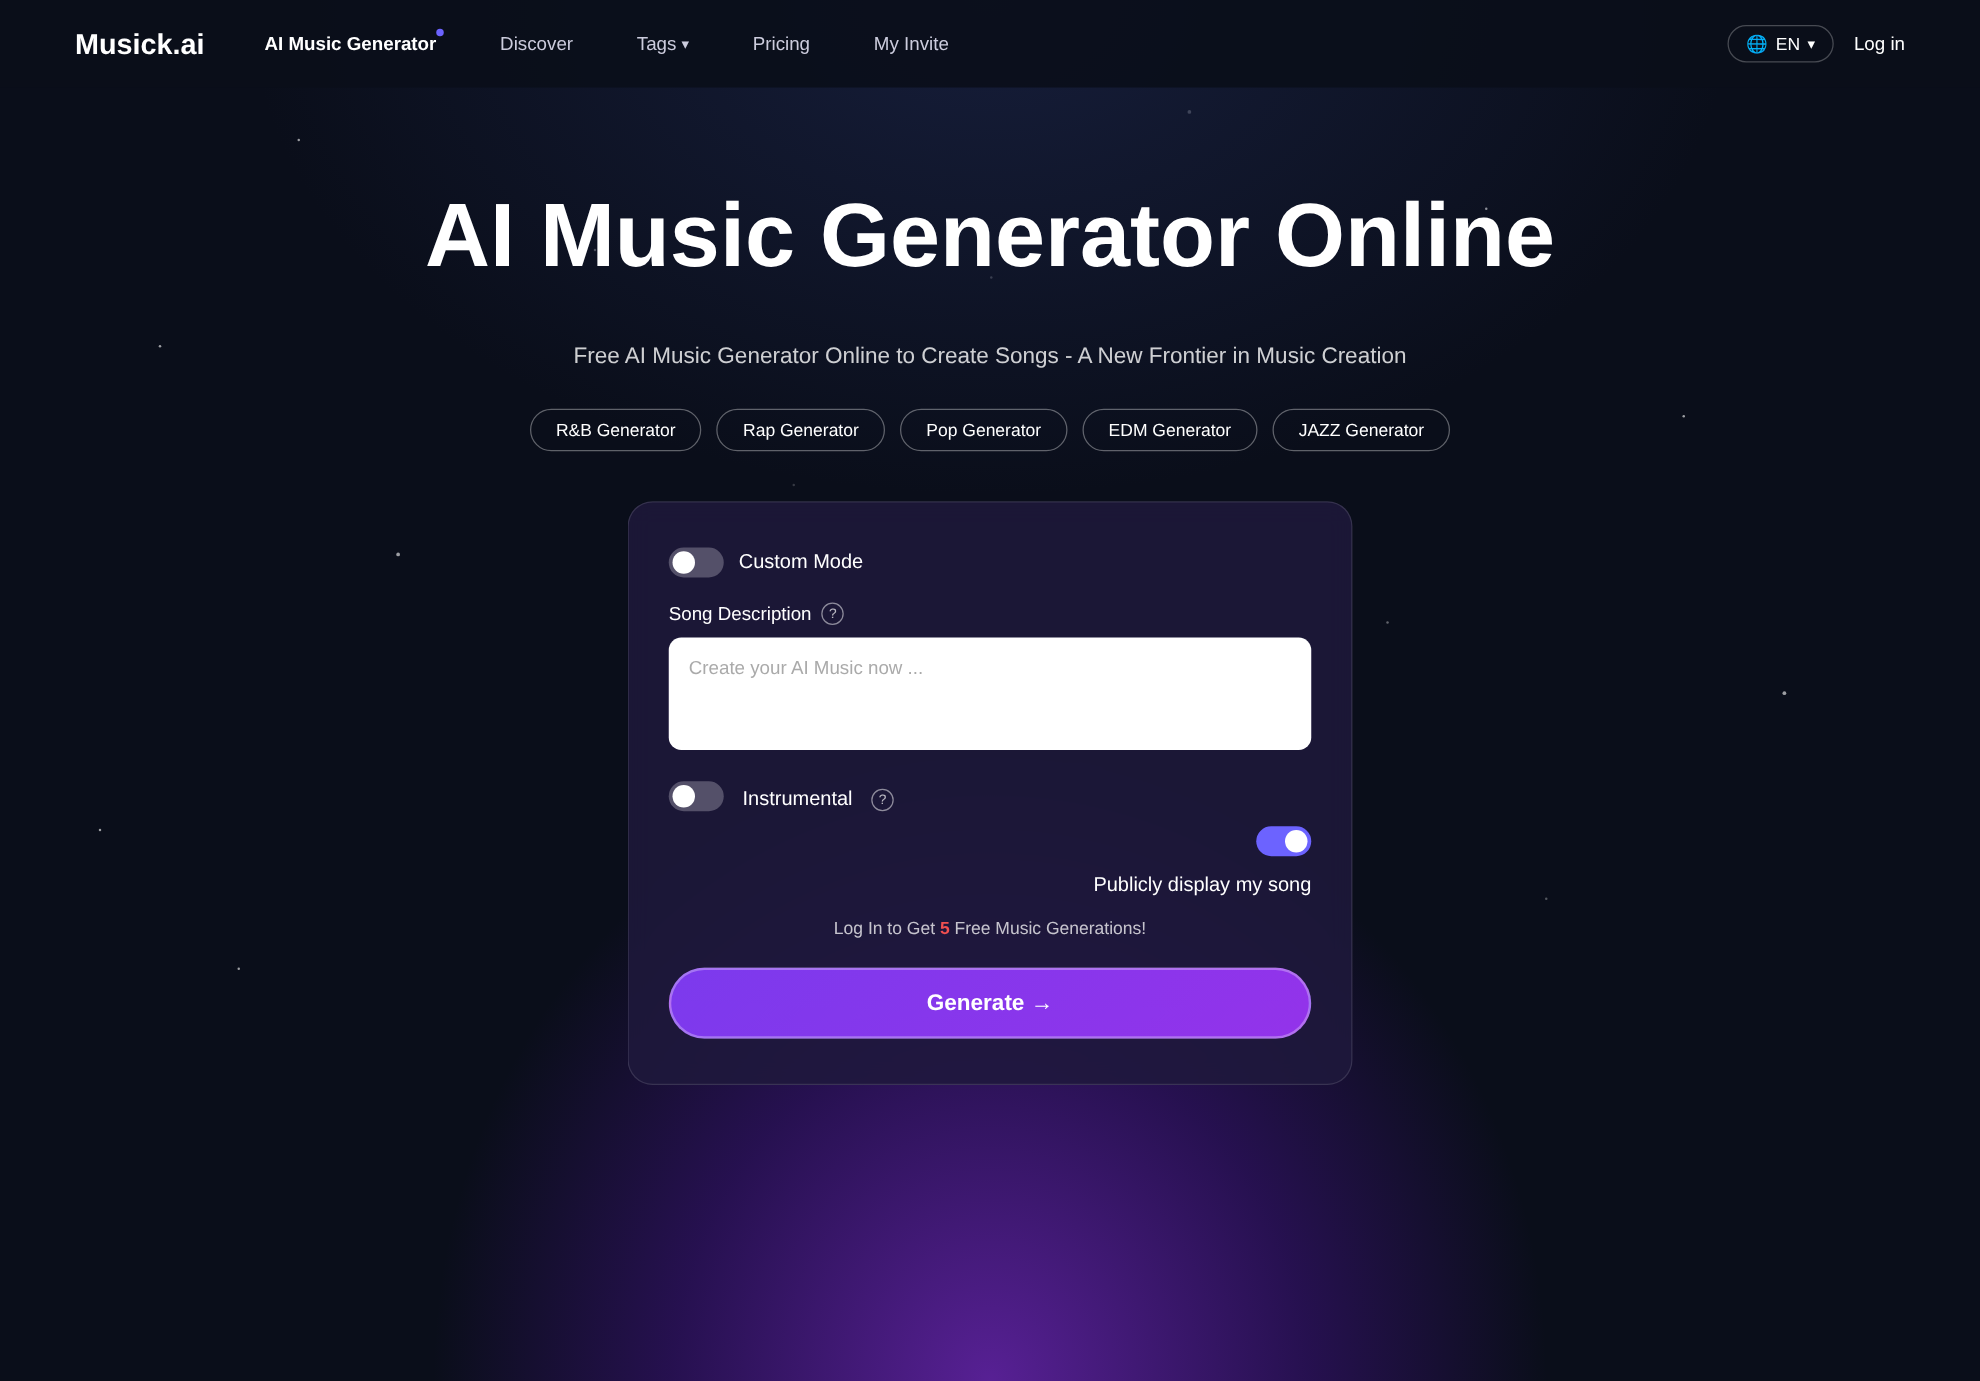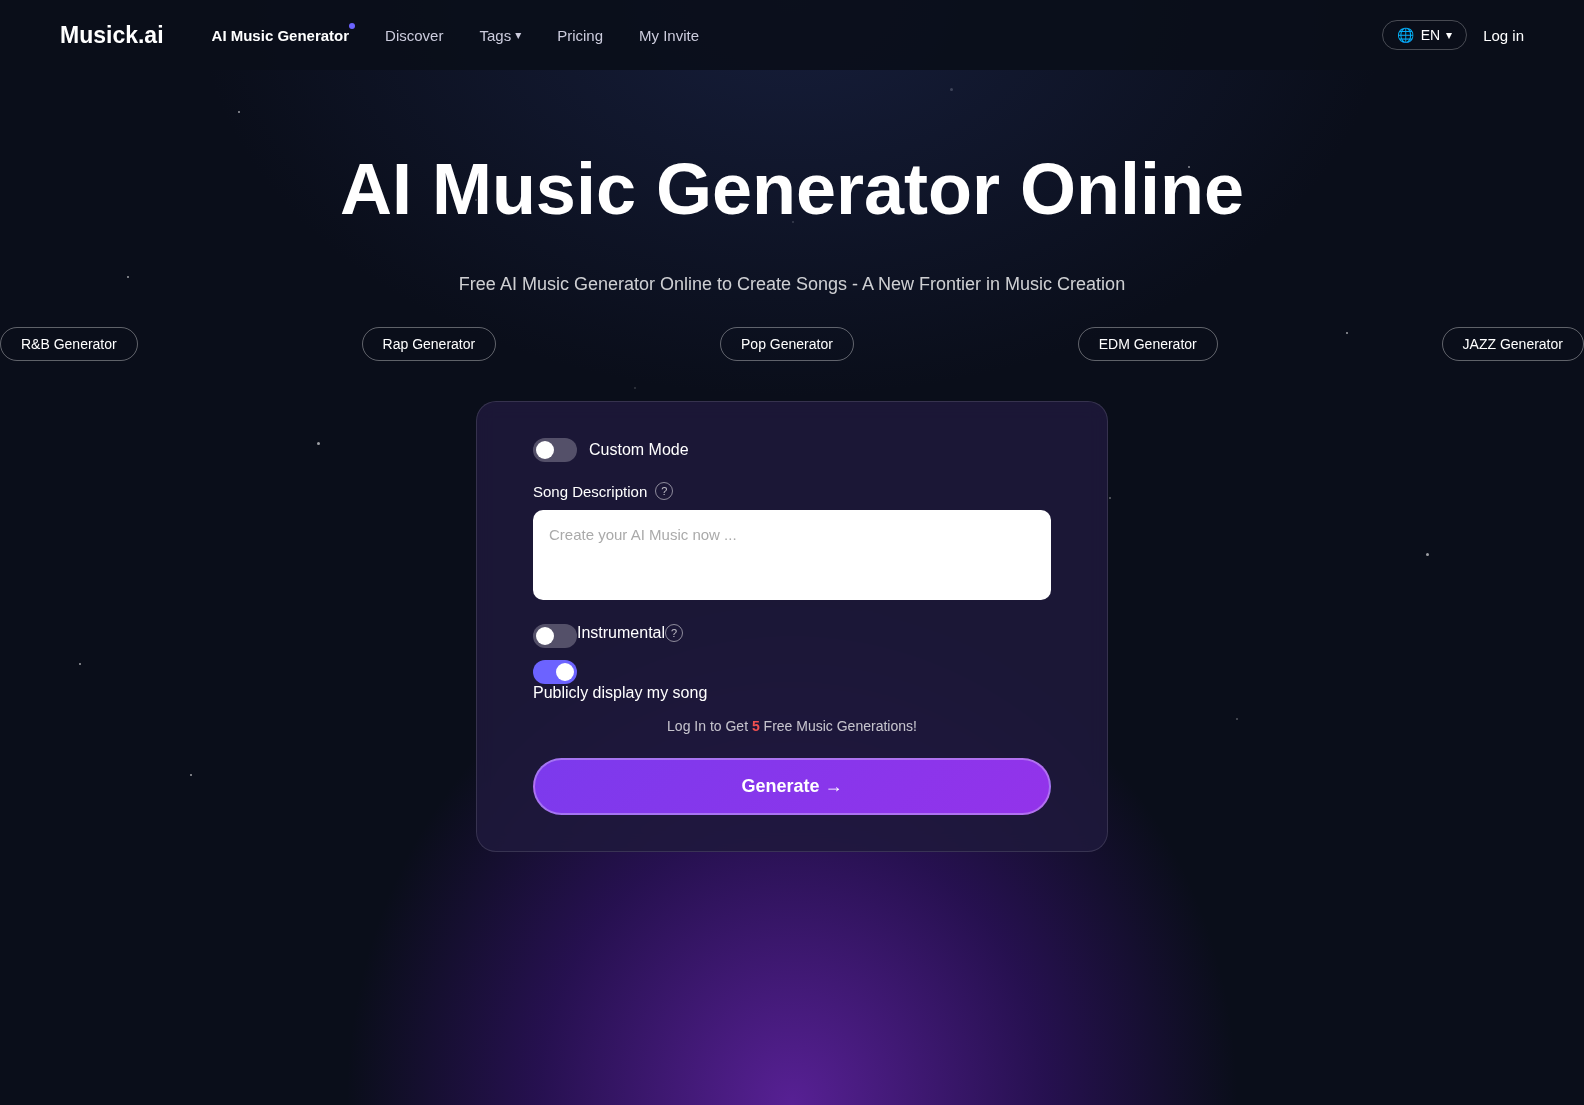--- a/index.html
+++ b/index.html
@@ -68,21 +68,21 @@
       font-size: 23px;
       font-weight: 700;
       color: #ffffff;
       margin-right: 48px;
       text-decoration: none;
     }
 
     .nav-links {
       display: flex;
       align-items: flex-start;
-      gap: 36px;
+      gap: 51px;
       flex: 1;
     }
 
     .nav-link {
       color: #ccccdd;
       text-decoration: none;
       font-size: 15px;
       cursor: pointer;
       display: flex;
       align-items: center;
@@ -155,21 +155,21 @@
     .hero-subtitle {
       font-size: 18px;
       font-weight: 400;
       color: rgba(255,255,255,0.8);
       margin-bottom: 32px;
       margin-top: 45px;
     }
 
     .genre-tags {
       display: flex;
-      justify-content: space-between;
+      justify-content: center;
       gap: 12px;
       margin-bottom: 40px;
       flex-wrap: wrap;
     }
 
     .genre-tag {
       background: transparent;
       border: 1px solid rgba(255,255,255,0.35);
       border-radius: 20px;
       color: #ffffff;
@@ -179,23 +179,23 @@
       transition: all 0.2s;
     }
 
     
     .generator-card {
       position: relative;
       z-index: 5;
       background: rgba(30, 25, 60, 0.85);
       border: 1px solid rgba(255,255,255,0.12);
       border-radius: 20px;
-      width: 632px;
+      width: 580px;
       margin: 12px auto;
-      padding: 36px 56px;
+      padding: 36px 32px;
       backdrop-filter: blur(10px);
     }
 
     .card-row {
       display: flex;
       align-items: center;
       gap: 12px;
       margin-bottom: 20px;
     }
 
@@ -284,22 +284,22 @@
       font-family: inherit;
       margin-bottom: 20px;
     }
 
     .song-desc-textarea::placeholder {
       color: #aaa;
     }
 
     .toggle-row-sm {
       display: flex;
-      align-items: flex-start;
-      gap: 0;
+      align-items: flex-end;
+      gap: 15px;
       margin-bottom: 12px;
     }
 
     .login-prompt {
       text-align: center;
       font-size: 14px;
       color: rgba(255,255,255,0.75);
       margin-bottom: 24px;
     }
 

